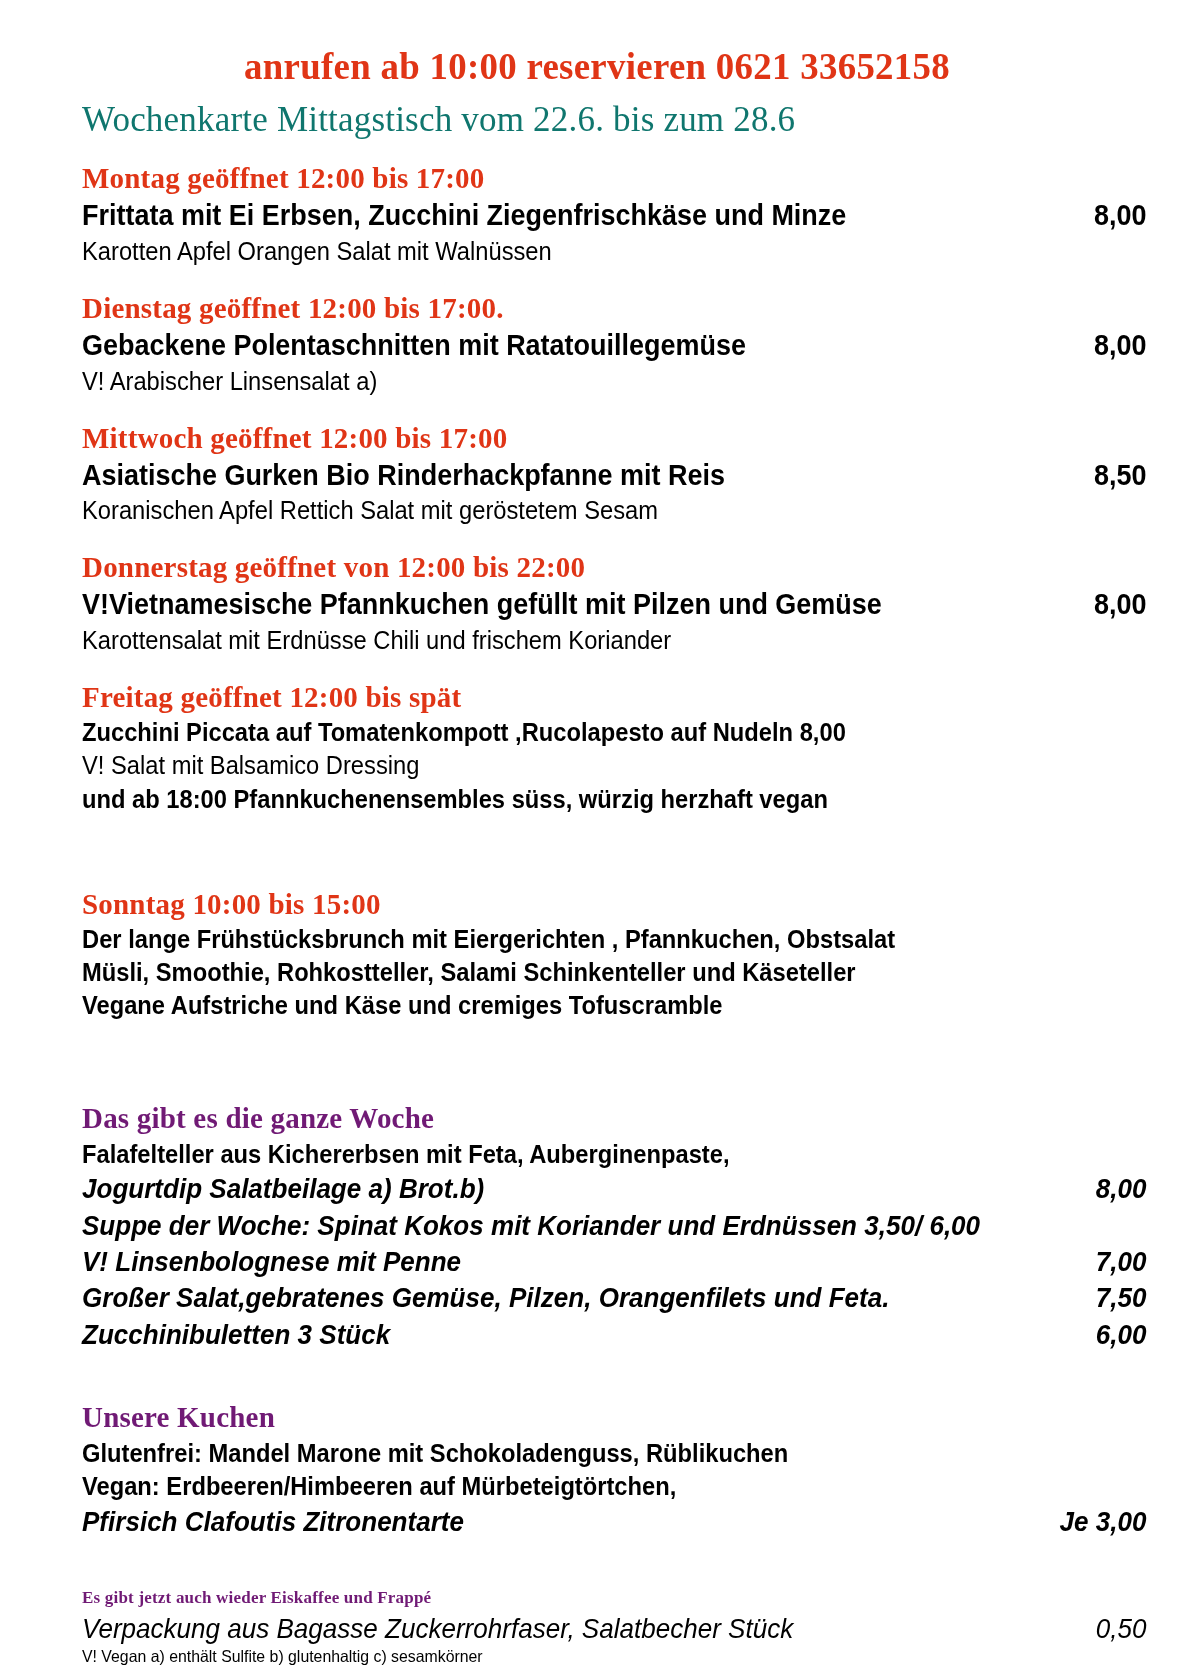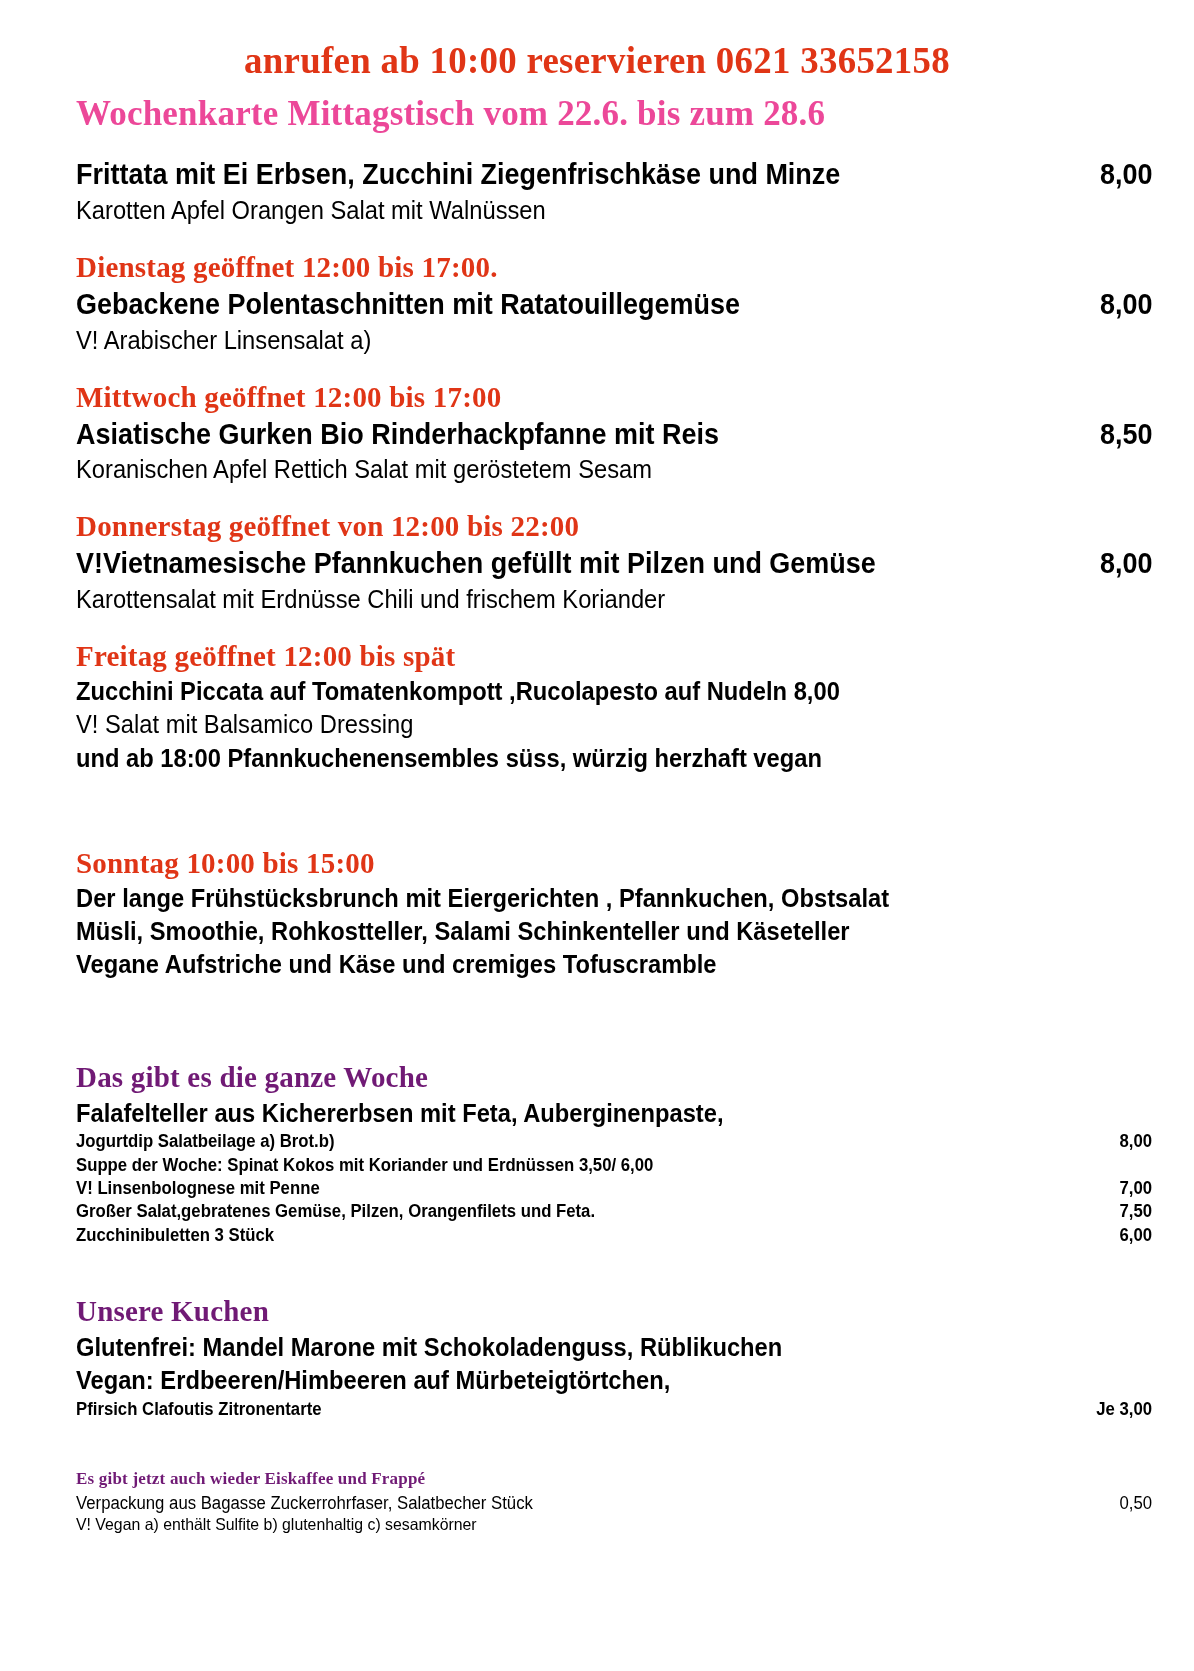--- a/index.html
+++ b/index.html
@@ -11,41 +11,41 @@
     width: 1194px;
     height: 1671px;
     font-family: "Liberation Sans", "DejaVu Sans", sans-serif;
     color: #000000;
     overflow: hidden;
   }
   .page {
     position: relative;
     width: 1194px;
     height: 1671px;
-    padding: 2px;
+    padding: 8px;
     box-sizing: border-box;
   }
 
   
   .phone-line {
     font-family: "Liberation Serif", "DejaVu Serif", serif;
     font-weight: bold;
     font-size: 38px;
     color: #e03516;
     text-align: center;
     letter-spacing: 0.3px;
     padding-top: 36px;
     transform: scaleX(0.97);
     white-space: nowrap;
   }
   .week-title {
     font-family: "Liberation Serif", "DejaVu Serif", serif;
-    font-weight: bold;
+    font-weight: normal;
     font-size: 35px;
-    color: #ec4899;
+    color: #0f766e;
     padding-left: 74px;
     padding-top: 12px;
     letter-spacing: 0.2px;
     white-space: nowrap;
   }
 
   
   .content {
     padding-left: 74px;
     padding-right: 40px;
@@ -97,24 +97,25 @@
     white-space: nowrap;
   }
   .spacer-sm { height: 26px; }
   .spacer-md { height: 48px; }
   .spacer-lg { height: 58px; }
 
   
   .prow {
     display: flex;
     align-items: baseline;
-    font-size: 18px;
+    font-size: 28px;
     line-height: 1.30;
     font-weight: bold;
     white-space: nowrap;
+    font-style: italic;
   }
   .prow .label { flex: 0 0 auto; transform: scaleX(0.93); transform-origin: left center; }
   .prow .fill  { flex: 1 1 auto; }
   .prow .amt   { flex: 0 0 auto; transform: scaleX(0.93); transform-origin: right center; }
 
   .footer-note {
     font-size: 16.5px;
     line-height: 1.2;
     font-weight: normal;
     color: #000;
@@ -126,20 +127,21 @@
 <body>
 
 <div class="page">
 
   <div class="phone-line">anrufen ab 10:00 reservieren 0621 33652158</div>
   <div class="week-title">Wochenkarte Mittagstisch  vom 22.6. bis zum 28.6</div>
 
   <div class="content">
 
     <div class="day-block">
+      <div class="day-head">Montag  geöffnet 12:00 bis 17:00</div>
       <div class="row">
         <span class="txt main-dish">Frittata mit Ei Erbsen, Zucchini Ziegenfrischkäse und Minze</span>
         <span class="price main-dish">8,00</span>
       </div>
       <div class="line-plain"><span class="side-dish">Karotten Apfel Orangen Salat mit Walnüssen</span></div>
     </div>
 
     <div class="day-block">
       <div class="day-head">Dienstag  geöffnet 12:00 bis 17:00.</div>
       <div class="row">

